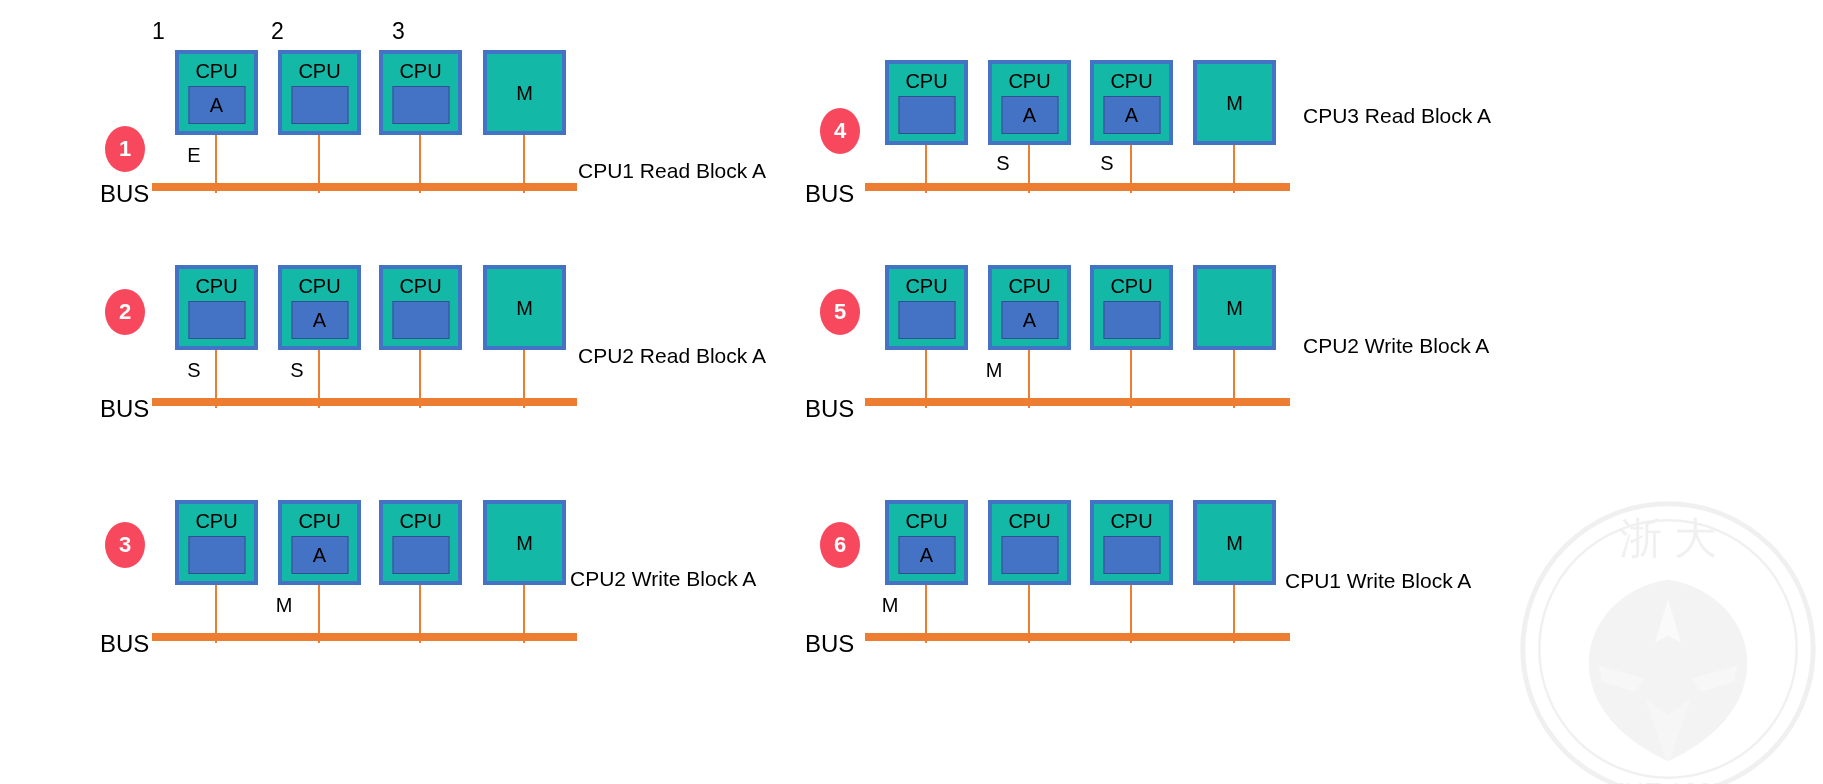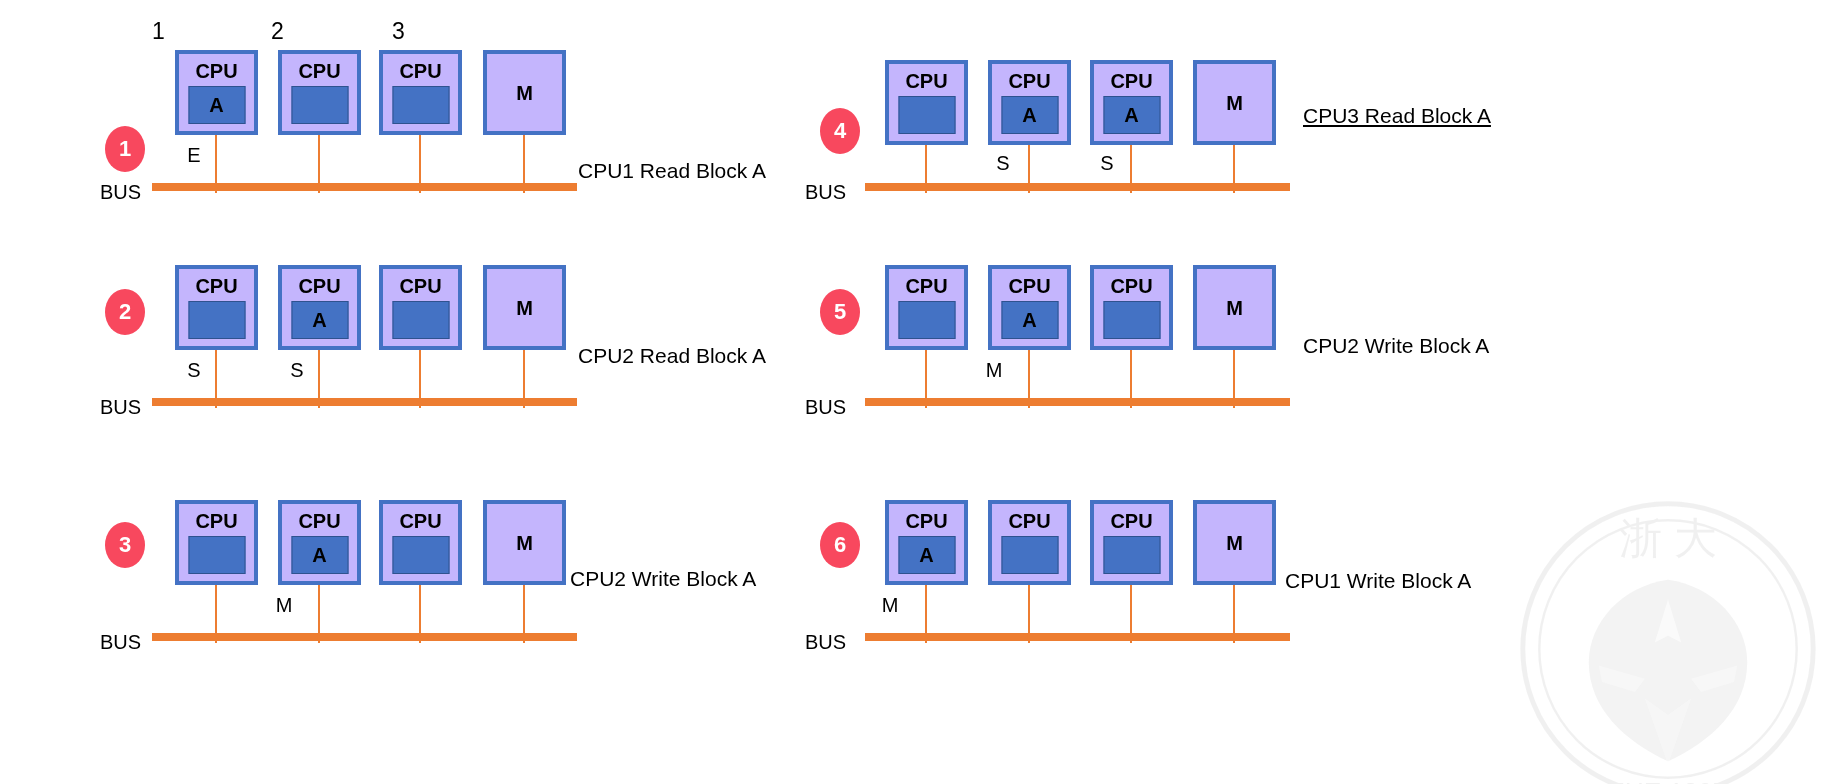--- a/index.html
+++ b/index.html
@@ -48,23 +48,22 @@
 
   
   .panel {
     position: absolute;
   }
 
   
   .node {
     position: absolute;
     box-sizing: border-box;
-    background: #c4b5fd;
+    background: #14b8a6;
     border: 4px solid #4472C4;
-    font-weight: bold;
   }
   .node.mem {
     border-width: 4px;
   }
   .node-title {
     position: absolute;
     left: 0;
     right: 0;
     top: 7px;
     text-align: center;
@@ -113,21 +112,21 @@
   }
 
   
   .bus-bar {
     position: absolute;
     height: 8px;
     background: #ED7D31;
   }
   .bus-label {
     position: absolute;
-    font-size: 20px;
+    font-size: 24px;
     color: #000000;
     line-height: 1;
   }
 
   
   .state-letter {
     position: absolute;
     font-size: 20px;
     color: #000000;
     line-height: 1;
@@ -283,21 +282,21 @@
     <div class="droplink" style="left:223px; top:95px; height:48px;"></div>
     <div class="droplink" style="left:325px; top:95px; height:48px;"></div>
     <div class="droplink" style="left:428px; top:95px; height:48px;"></div>
 
     <div class="state-letter" style="left:186px; top:103px; width:24px;">S</div>
     <div class="state-letter" style="left:290px; top:103px; width:24px;">S</div>
 
     <div class="bus-label" style="left:0px; top:132px;">BUS</div>
     <div class="bus-bar" style="left:60px; top:133px; width:425px;"></div>
 
-    <div class="caption" style="left:498px; top:55px;text-decoration:underline;">CPU3 Read Block A</div>
+    <div class="caption" style="left:498px; top:55px;">CPU3 Read Block A</div>
   </div>
 
   <div class="panel" style="left:805px; top:265px; width:1000px; height:160px;">
     <div class="step-badge" style="left:15px; top:24px;">5</div>
 
     <div class="node" style="left:80px; top:0px; width:83px; height:85px;">
       <div class="node-title">CPU</div>
       <div class="cache-block empty"></div>
     </div>
     <div class="node" style="left:183px; top:0px; width:83px; height:85px;">

